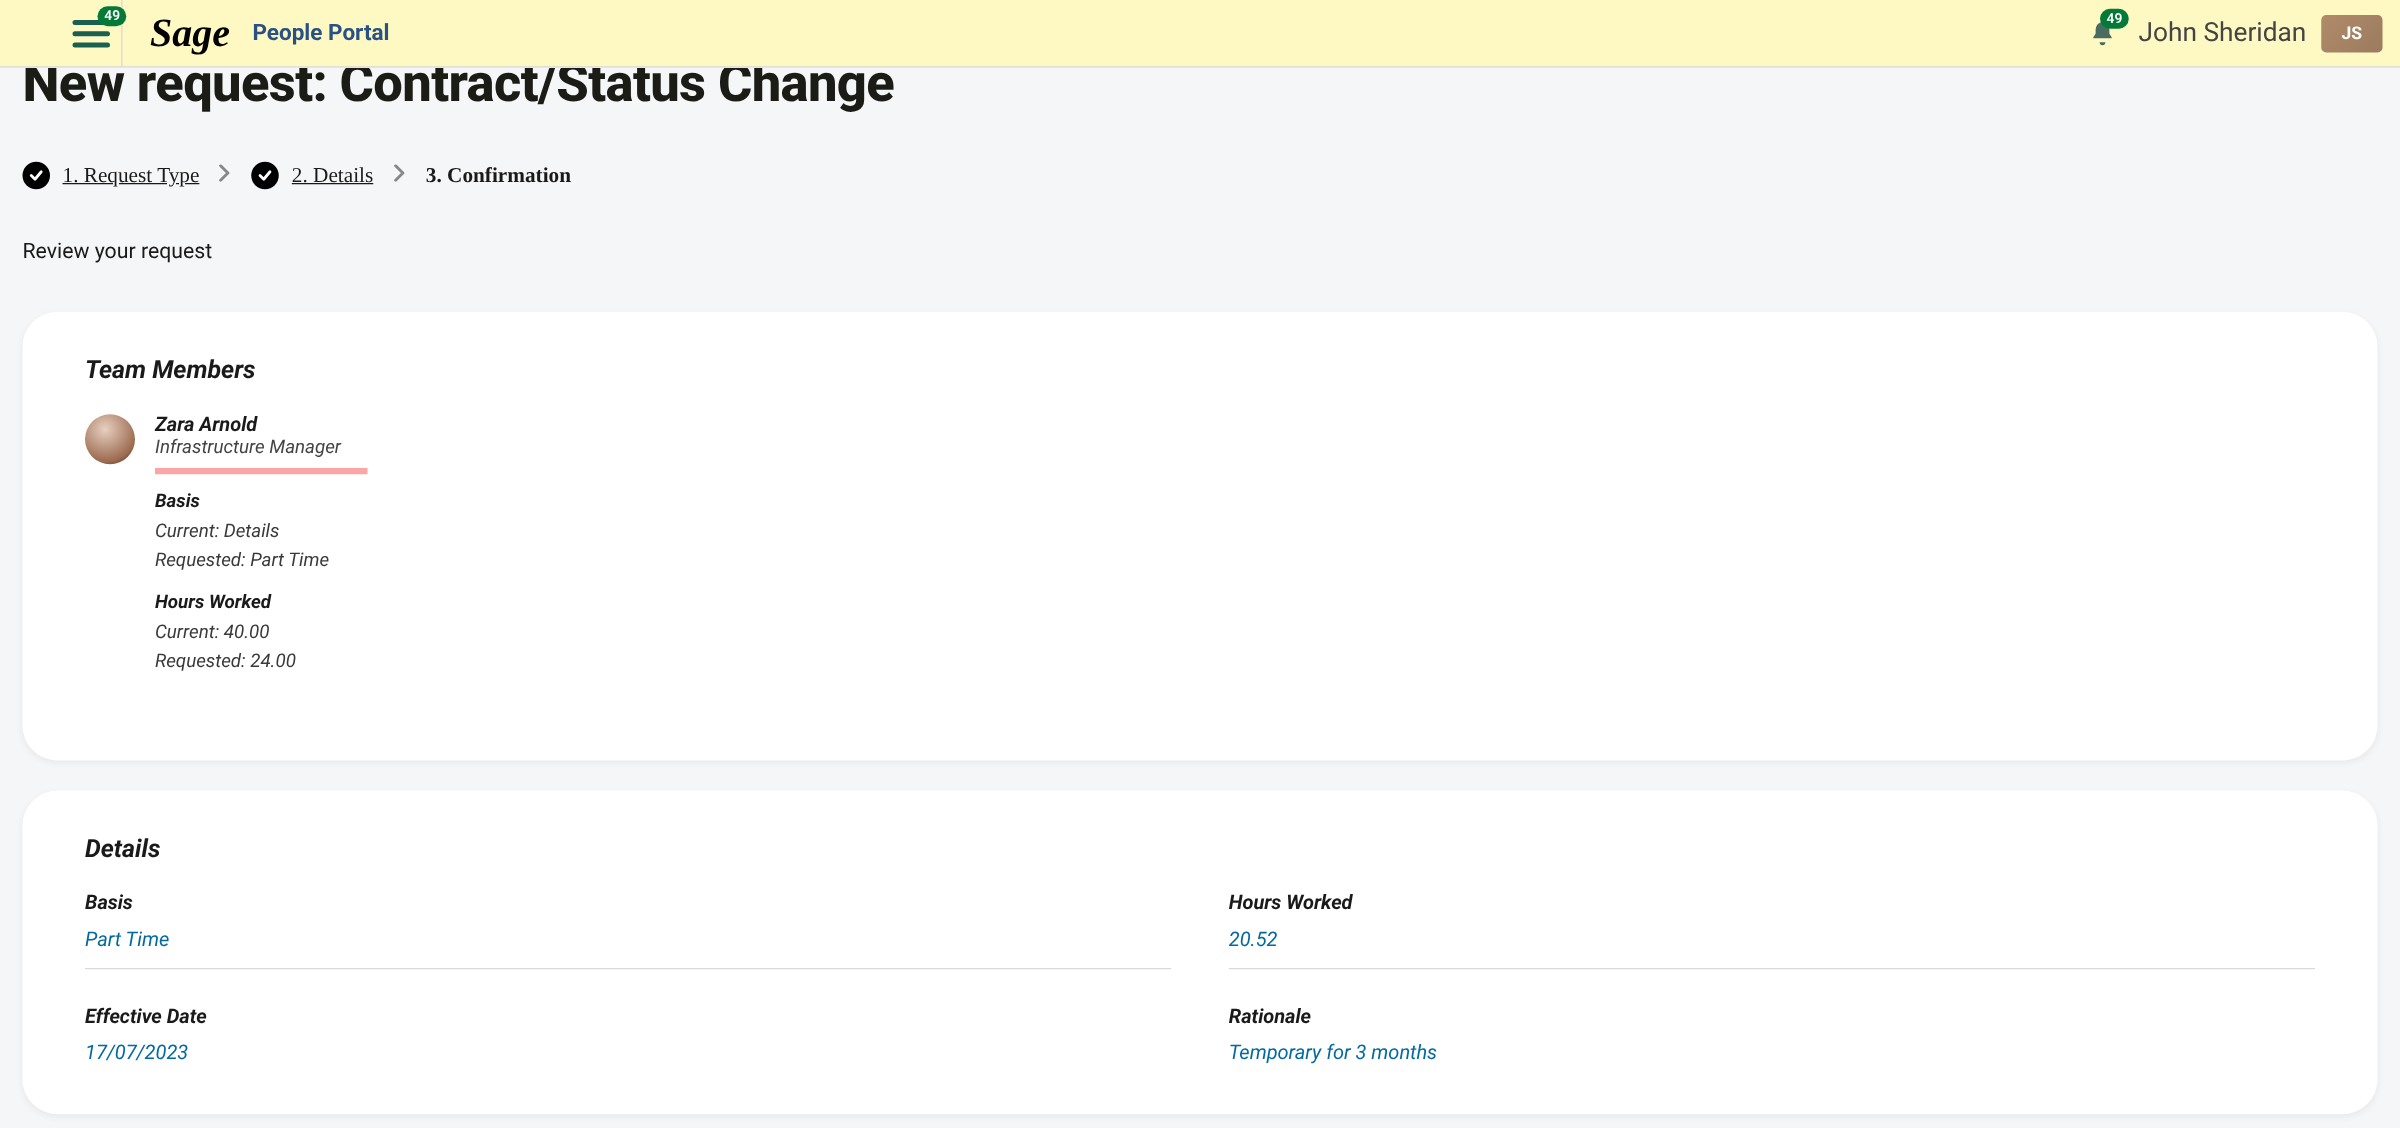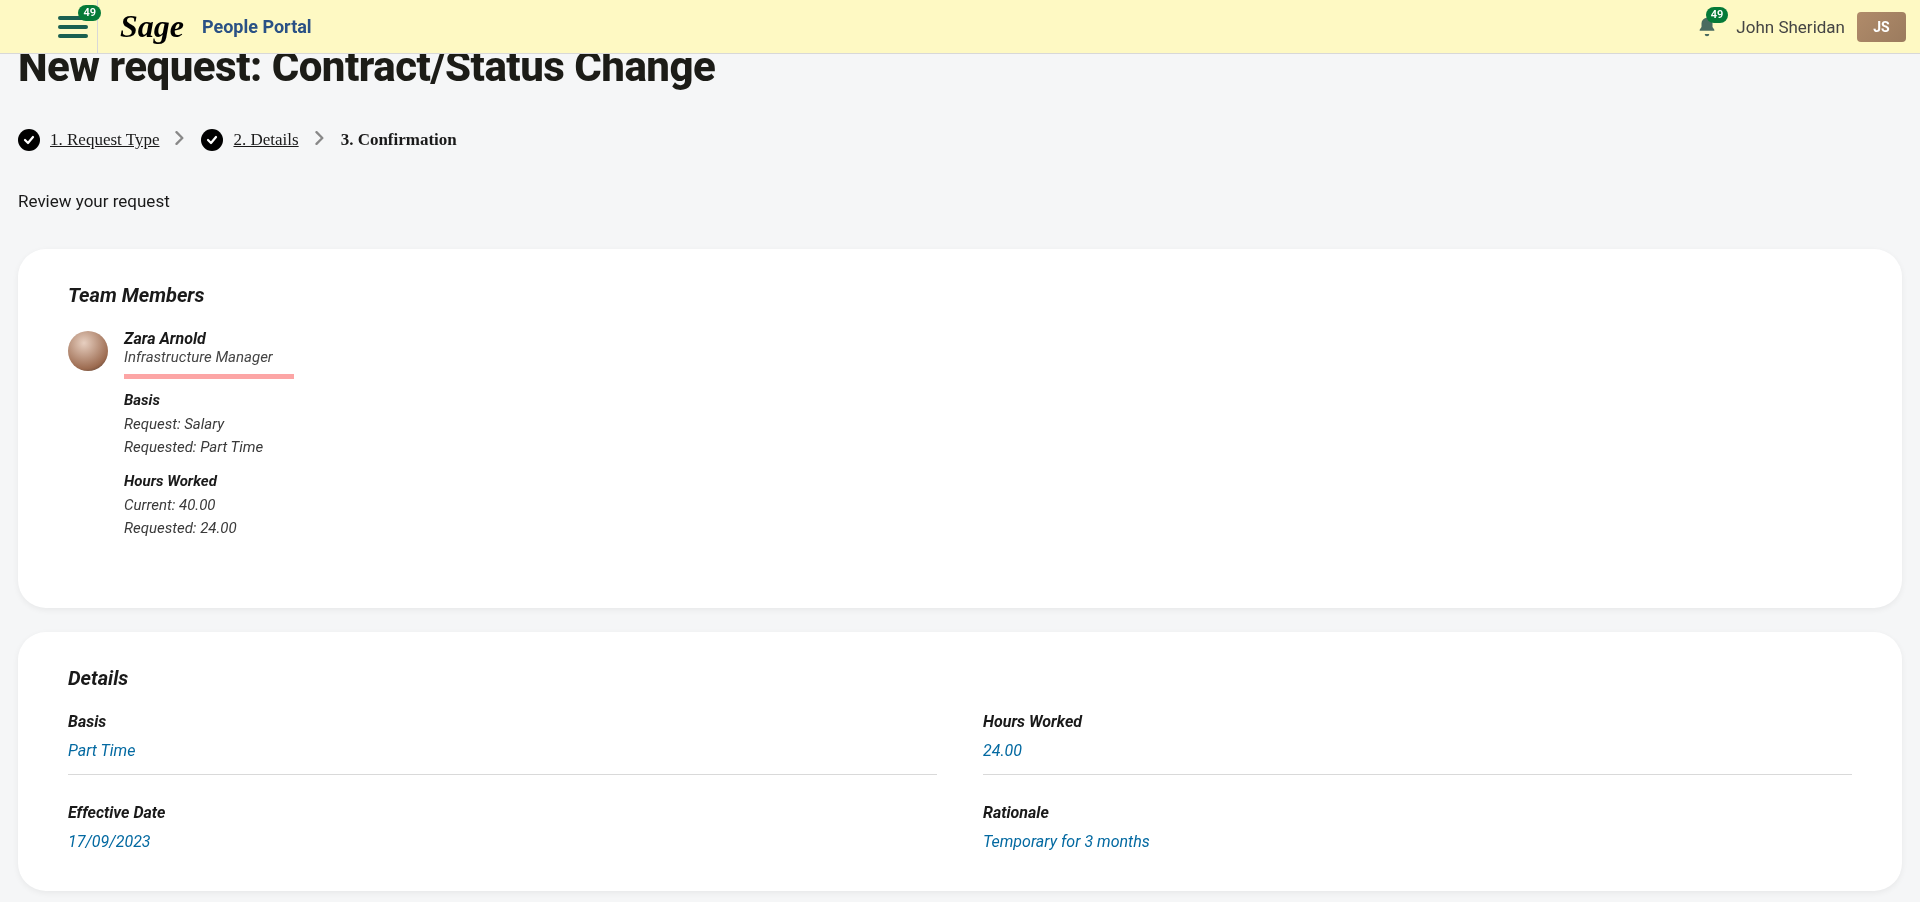--- a/index.html
+++ b/index.html
@@ -83,21 +83,21 @@
     position: relative;
     margin-right: 18px;
     cursor: pointer;
   }
   .notif svg { display: block; }
   .notif .badge {
     top: -8px;
     right: -10px;
   }
   .username {
-    font-size: 17px;
+    font-size: 21px;
     color: #444;
     margin-right: 12px;
   }
   .avatar {
     width: 49px;
     height: 30px;
     border-radius: 4px;
     background: linear-gradient(135deg, #b08b6a, #9b7b5e);
     display: flex;
     align-items: center;
@@ -304,21 +304,21 @@
   <div class="card">
     <div class="card-title">Team Members</div>
     <div class="member-row">
       <div class="member-avatar"></div>
       <div class="member-body">
         <div class="member-name">Zara Arnold</div>
         <div class="member-role">Infrastructure Manager</div>
 
         <div class="field-block">
           <div class="field-label">Basis</div>
-          <div class="field-line">Request: Salary</div>
+          <div class="field-line">Current: Details</div>
           <div class="field-line">Requested: Part Time</div>
         </div>
 
         <div class="field-block">
           <div class="field-label">Hours Worked</div>
           <div class="field-line">Current: 40.00</div>
           <div class="field-line">Requested: 24.00</div>
         </div>
       </div>
     </div>
@@ -326,25 +326,25 @@
 
   <div class="card" style="padding-bottom:40px;">
     <div class="card-title">Details</div>
     <div class="details-grid">
       <div class="detail-item">
         <div class="detail-label">Basis</div>
         <div class="detail-value">Part Time</div>
       </div>
       <div class="detail-item">
         <div class="detail-label">Hours Worked</div>
-        <div class="detail-value">24.00</div>
+        <div class="detail-value">20.52</div>
       </div>
       <div class="detail-item noline">
         <div class="detail-label">Effective Date</div>
-        <div class="detail-value">17/09/2023</div>
+        <div class="detail-value">17/07/2023</div>
       </div>
       <div class="detail-item noline">
         <div class="detail-label">Rationale</div>
         <div class="detail-value">Temporary for 3 months</div>
       </div>
     </div>
   </div>
 
 </div>
 

